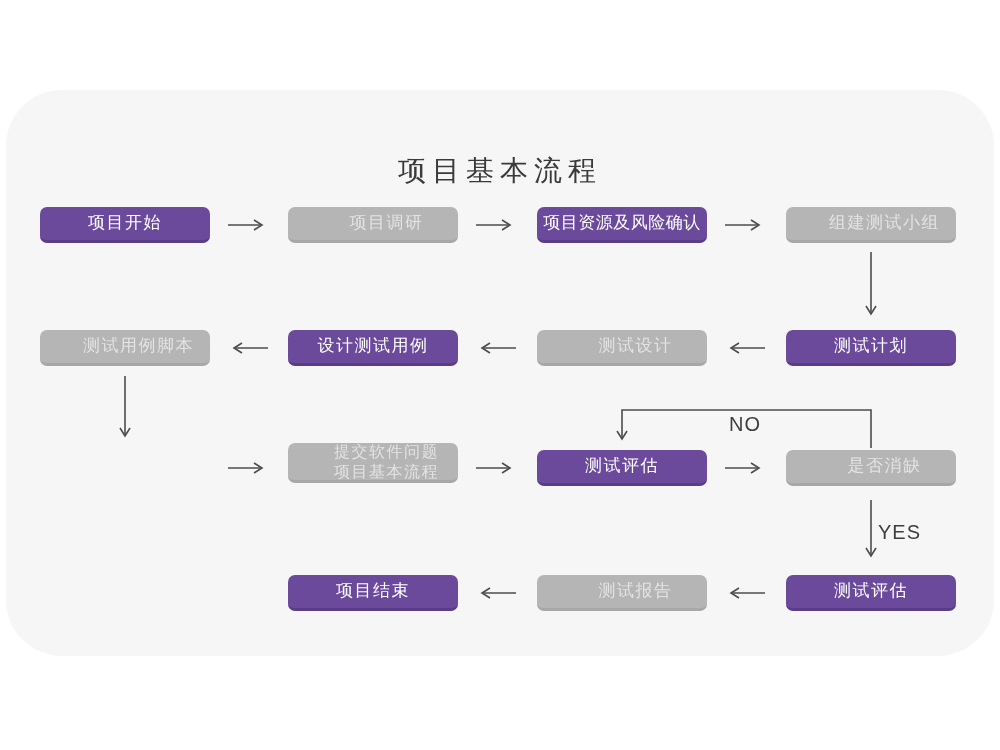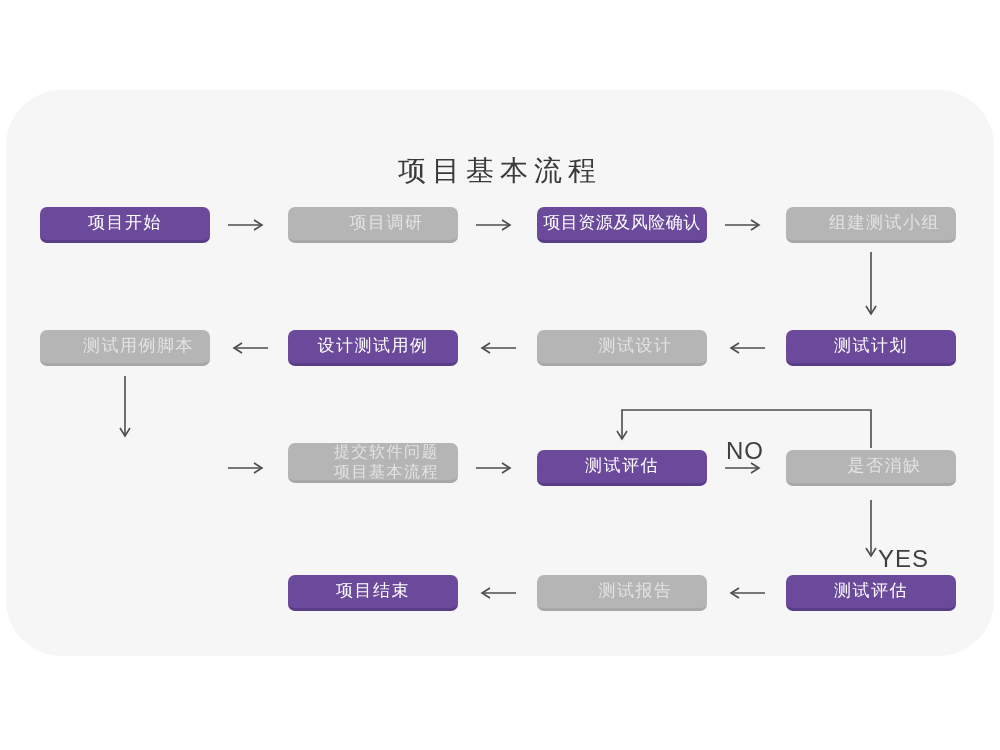--- a/index.html
+++ b/index.html
@@ -14,21 +14,21 @@
   body{font-family:"Liberation Sans","DejaVu Sans",sans-serif;position:relative;}
   .stage{position:absolute;left:0;top:0;width:1000px;height:750px;}
   .card{position:absolute;left:6px;top:90px;width:988px;height:566px;border-radius:56px;background:var(--card_bg);}
   .title{position:absolute;left:0;right:0;top:152px;text-align:center;font-size:28px;font-weight:500;
          letter-spacing:6px;color:var(--title_color);}
   .node{position:absolute;width:170px;height:36px;border-radius:7px;display:flex;flex-direction:column;
         align-items:center;justify-content:center;font-size:17px;letter-spacing:1.5px;line-height:1.2;}
   .node.purple{background:var(--purple);color:var(--text_on_purple);border-bottom:3px solid var(--purple_dark);}
   .node.gray{background:var(--gray);color:var(--text_on_gray);border-bottom:3px solid var(--gray_dark);padding-left:27px;}
   .node.tall{height:40px;font-size:16px;}
-  .edge-label{position:absolute;font-size:24px;color:#3f3f3f;letter-spacing:1px;margin-top:24px;}
+  .edge-label{position:absolute;font-size:20px;color:#3f3f3f;letter-spacing:1px;}
   #no-label{left:700px;top:413px;width:90px;text-align:center;}
   #yes-label{left:878px;top:521px;}
   svg.arrows{position:absolute;left:0;top:0;width:1000px;height:750px;pointer-events:none;}
   svg.arrows path{stroke:var(--line);stroke-width:1.6;fill:none;}
 </style>
 </head>
 <body>
 
 <div class="stage">
   <div class="card"></div>

